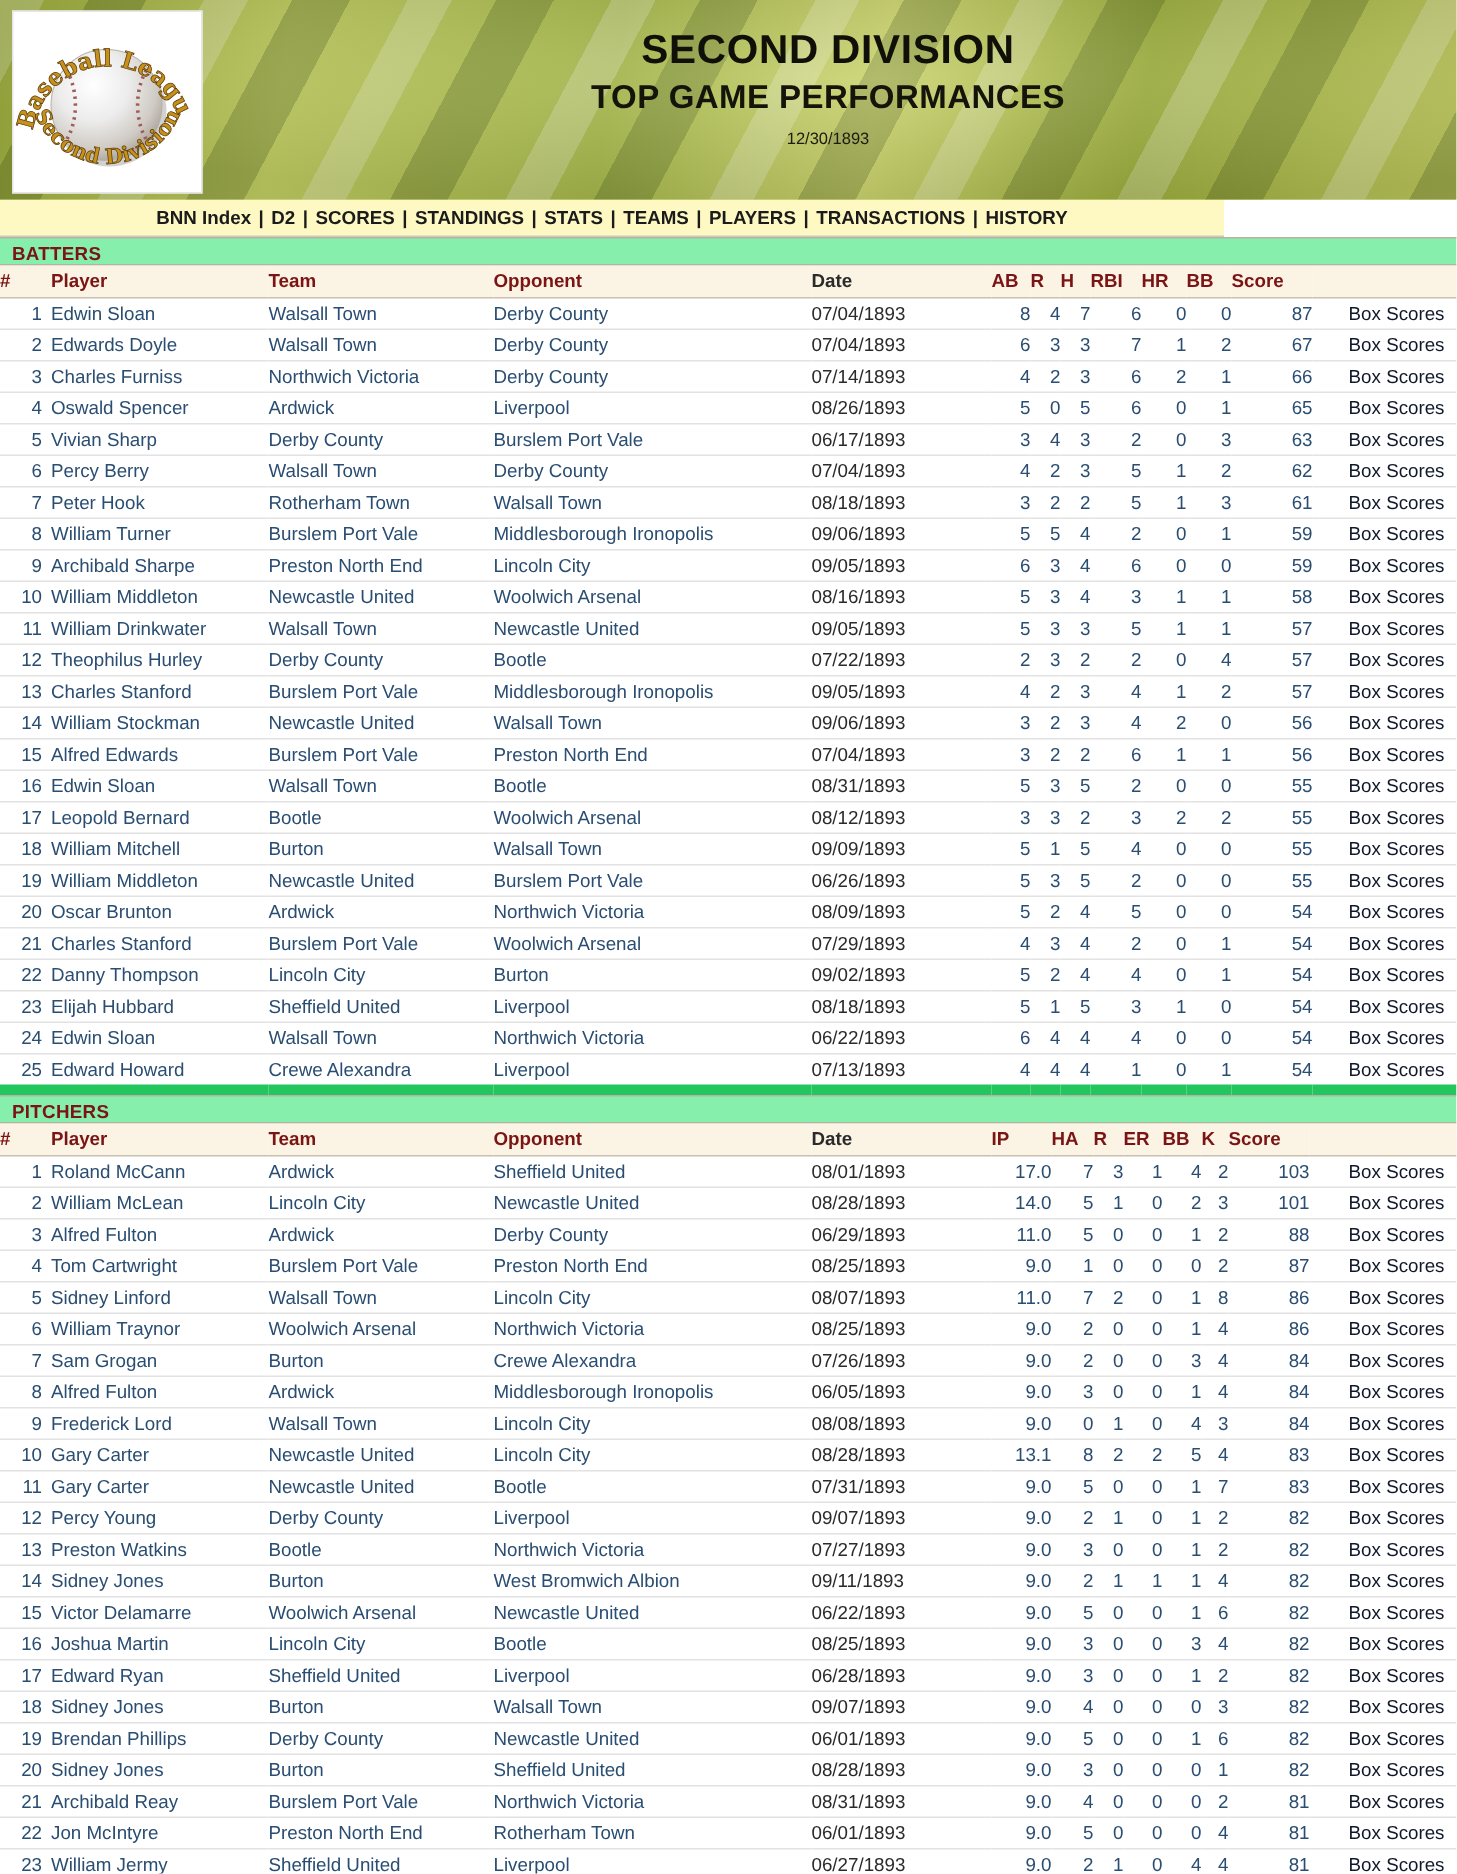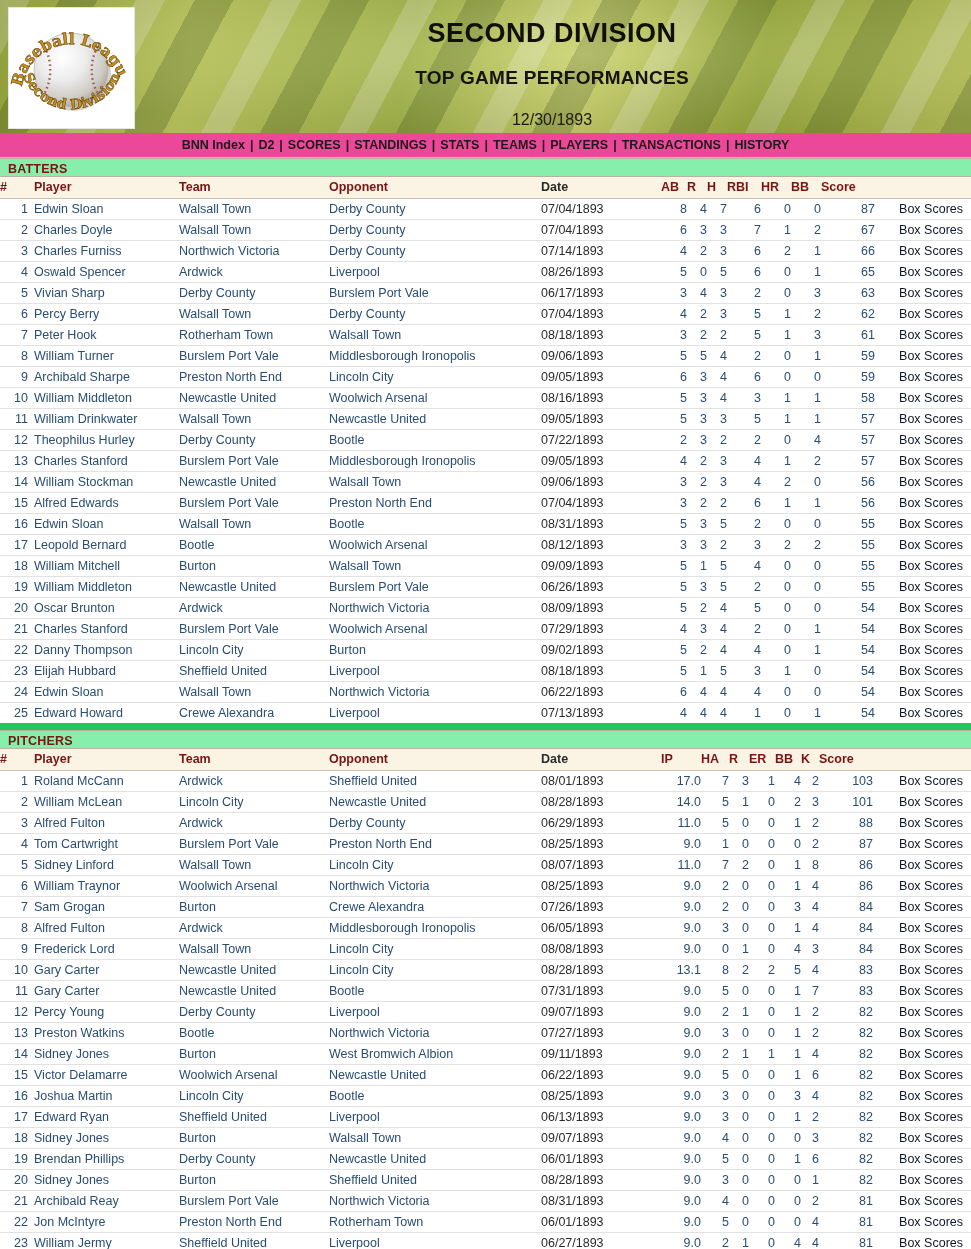--- a/index.html
+++ b/index.html
@@ -73,38 +73,38 @@
     z-index: 2;
   }
   .title-main {
     font-size: 27px;
     font-weight: bold;
     letter-spacing: 0.5px;
     color: #111008;
     line-height: 1.15;
   }
   .title-sub {
-    font-size: 19px;
+    font-size: 22px;
     font-weight: bold;
     letter-spacing: 0.3px;
     color: #15140b;
-    margin-top: 18px;
+    margin-top: 3px;
     line-height: 1.15;
   }
   .title-date {
-    font-size: 16px;
+    font-size: 11px;
     color: #1c1b10;
-    margin-top: 22px;
+    margin-top: 10px;
   }
 
   
   .navbar {
     height: 25px;
-    width: 971px;
-    background: #ec4899;
+    width: 816px;
+    background: #fef9c3;
     border-bottom: 1px solid #cfcabf;
     display: flex;
     align-items: center;
     justify-content: center;
     box-sizing: border-box;
   }
   .navbar .nav-inner {
     display: flex;
     align-items: center;
     font-size: 12.5px;
@@ -300,21 +300,21 @@
             <td class="c-num b-r">4</td>
             <td class="c-num b-h">7</td>
             <td class="c-num b-rbi">6</td>
             <td class="c-num b-hr">0</td>
             <td class="c-num b-bb">0</td>
             <td class="c-score b-sc">87</td>
             <td class="c-box"><a href="#" class="boxlink">Box Scores</a></td>
           </tr>
           <tr>
             <td class="c-rank">2</td>
-            <td class="c-player"><a href="#" class="playerlink">Charles Doyle</a></td>
+            <td class="c-player"><a href="#" class="playerlink">Edwards Doyle</a></td>
             <td class="c-team"><a href="#" class="teamlink">Walsall Town</a></td>
             <td class="c-opp"><a href="#" class="teamlink">Derby County</a></td>
             <td class="c-date">07/04/1893</td>
             <td class="c-num b-ab">6</td>
             <td class="c-num b-r">3</td>
             <td class="c-num b-h">3</td>
             <td class="c-num b-rbi">7</td>
             <td class="c-num b-hr">1</td>
             <td class="c-num b-bb">2</td>
             <td class="c-score b-sc">67</td>
@@ -928,21 +928,21 @@
             <td class="c-num p-bb">3</td>
             <td class="c-num p-k">4</td>
             <td class="c-score p-sc">82</td>
             <td class="c-box"><a href="#" class="boxlink">Box Scores</a></td>
           </tr>
           <tr>
             <td class="c-rank">17</td>
             <td class="c-player"><a href="#" class="playerlink">Edward Ryan</a></td>
             <td class="c-team"><a href="#" class="teamlink">Sheffield United</a></td>
             <td class="c-opp"><a href="#" class="teamlink">Liverpool</a></td>
-            <td class="c-date">06/13/1893</td>
+            <td class="c-date">06/28/1893</td>
             <td class="c-num p-ip">9.0</td>
             <td class="c-num p-ha">3</td>
             <td class="c-num p-r">0</td>
             <td class="c-num p-er">0</td>
             <td class="c-num p-bb">1</td>
             <td class="c-num p-k">2</td>
             <td class="c-score p-sc">82</td>
             <td class="c-box"><a href="#" class="boxlink">Box Scores</a></td>
           </tr>
           <tr>

